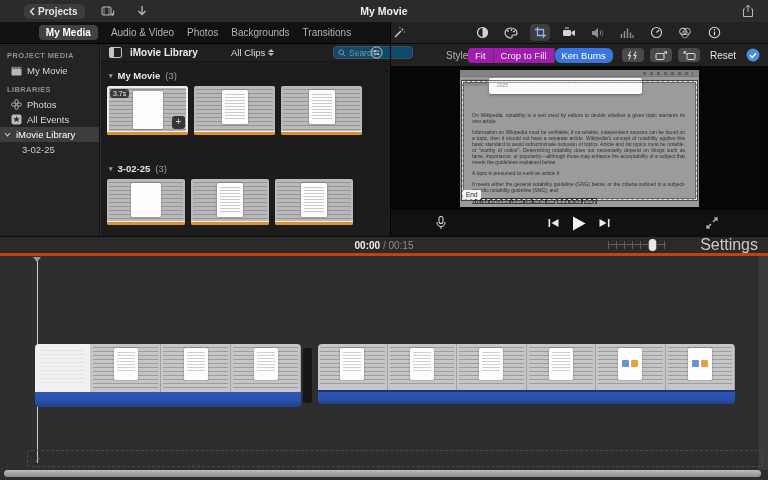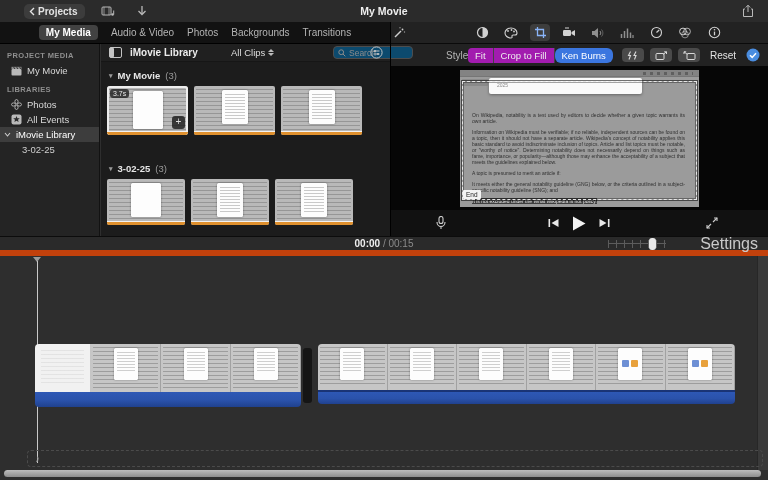--- a/index.html
+++ b/index.html
@@ -123,21 +123,21 @@
 
   
   #playback-row { position:absolute; left:390px; top:210px; width:378px; height:26px; background:#111;
       display:flex; align-items:center; }
   #mic-btn { position:absolute; left:46px; color:#cfcfcf; }
   #transport { position:absolute; left:0; right:0; display:flex; justify-content:center; align-items:center; gap:13px; color:#e8e8e8; }
   #fullscreen-btn { position:absolute; right:50px; color:#cfcfcf; }
 
   
   #tl-header { position:absolute; left:0; top:236px; width:768px; height:20px; background:#2a2a2a;
-      border-top:1px solid #0c0c0c; border-bottom:6px solid #c2410c; display:flex; align-items:center; }
+      border-top:1px solid #0c0c0c; border-bottom:3px solid #c2410c; display:flex; align-items:center; }
   #tl-time { position:absolute; left:0; right:0; text-align:center; font-size:10px; color:#8b8b8b; }
   #tl-time b { color:#f0f0f0; font-weight:bold; }
   #zoom-slider { position:absolute; right:102px; width:58px; height:12px; }
   #zoom-track { position:absolute; left:0; right:0; top:5px; height:1px; background:#5c5c5c; }
   #zoom-ticks { position:absolute; inset:2px 0;
       background:repeating-linear-gradient(90deg, #5c5c5c 0 1px, transparent 1px 8px); }
   #zoom-thumb { position:absolute; right:10px; top:0; width:7px; height:12px; background:#e8e8e8; border-radius:3px; }
   #tl-settings { position:absolute; right:10px; color:#c9c9c9; font-size:16px; }
 
   

